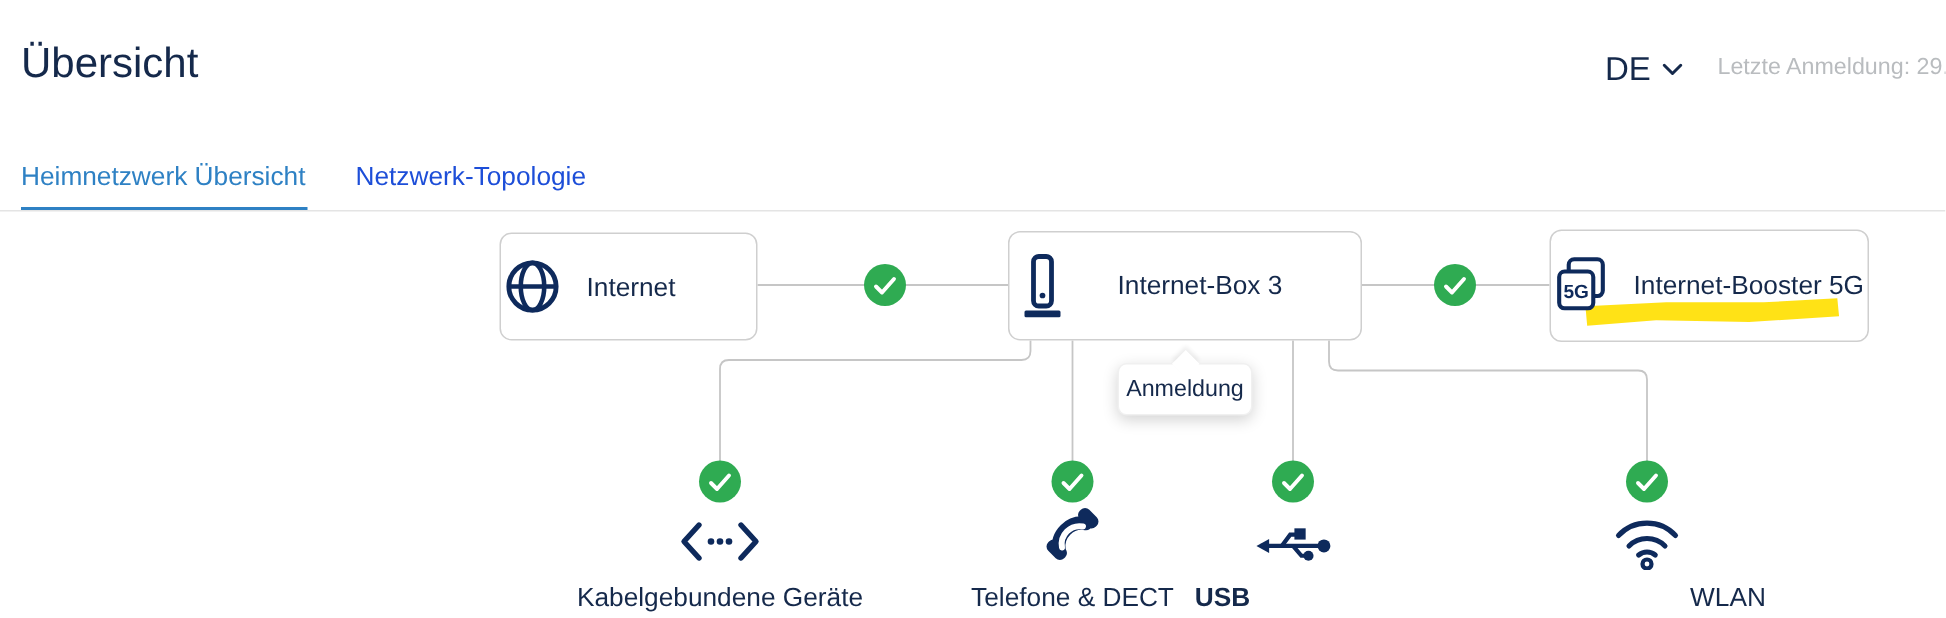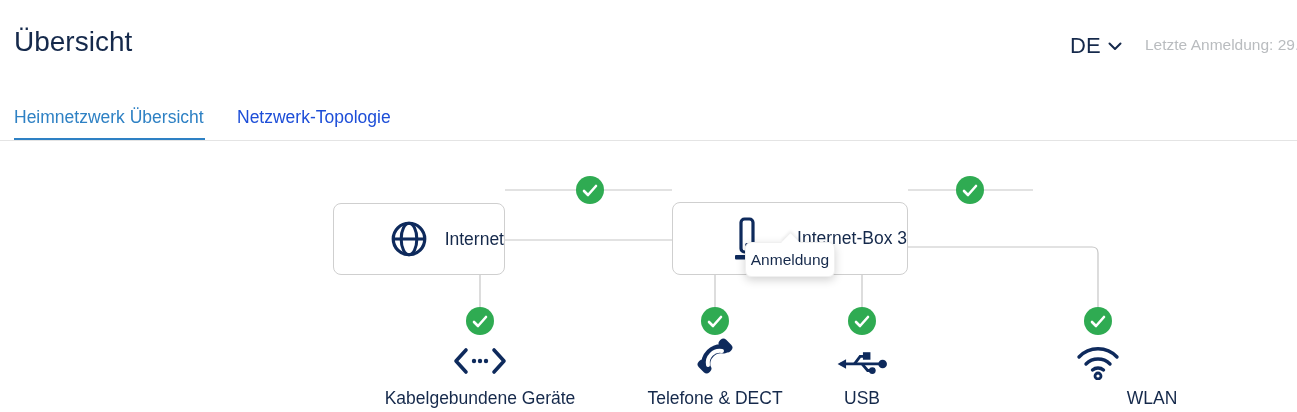--- a/index.html
+++ b/index.html
@@ -15,21 +15,21 @@
 
   .tab { position:absolute; top:107px; font-size:17.5px; cursor:pointer; white-space:nowrap;text-align:right; }
   .tab-active { left:14px; color:#2e81c4; }
   .tab-underline { position:absolute; left:14px; top:138px; width:191px; height:2px; background:#2e81c4; }
   .tab-inactive { left:237px; color:#1d4ed8; }
   .tabs-divider { position:absolute; left:0; top:140px; width:1297px; height:1px; background:#e4e4e4; }
 
   svg.overlay { position:absolute; left:0; top:0; pointer-events:none; }
 
   .node { position:absolute; background:#fff; border:1px solid #cfcfcf; border-radius:8px;
-          display:flex; align-items:center; justify-content:flex-end; gap:15px; cursor:pointer;margin-top:48px; }
+          display:flex; align-items:center; justify-content:flex-start; gap:15px; cursor:pointer; }
   .node-internet { left:333px; top:155px; width:172px; height:72px; }
   .node-box3     { left:672px; top:154px; width:236px; height:73px;gap:28px; }
   .node-booster  { left:1033px; top:153px; width:213px; height:75px; }
   .node-label { font-size:17.5px; color:#15294b; position:relative; z-index:2; }
   .node .icon { position:relative; z-index:2; display:flex; align-items:center; }
 
   .highlight { position:absolute; left:22px; top:45px; width:170px; height:18px; z-index:1;
                transform:rotate(-0.8deg); }
 
   .check { position:absolute; width:28px; height:28px; border-radius:50%; background:#2fab52;
@@ -101,20 +101,35 @@
     <span class="icon">
       <svg width="44" height="46" viewBox="0 0 44 46">
         <rect x="16" y="3" width="12" height="33" rx="3.5" fill="none" stroke="#0e2a5c" stroke-width="3.2"></rect>
         <circle cx="22" cy="29" r="1.9" fill="#0e2a5c"></circle>
         <rect x="10" y="39" width="24" height="4.5" rx="1" fill="#0e2a5c"></rect>
       </svg>
     </span>
     <span class="node-label">Internet-Box 3</span>
   </div>
 
+  <div class="node node-booster">
+    <span class="highlight">
+      <svg width="170" height="18" viewBox="0 0 170 18" preserveAspectRatio="none">
+        <polygon points="1,4 55,2 120,3 169,1 170,13 110,16 48,14 2,17" fill="#ffe10c" opacity="0.96"></polygon>
+      </svg>
+    </span>
+    <span class="icon">
+      <svg width="40" height="44" viewBox="0 0 44 48">
+        <rect x="13" y="4" width="25" height="27" rx="4" fill="#ffffff" stroke="#0e2a5c" stroke-width="3"></rect>
+        <rect x="6" y="13" width="25" height="27" rx="4" fill="#ffffff" stroke="#0e2a5c" stroke-width="3"></rect>
+        <text x="18.5" y="32.5" text-anchor="middle" font-family="Liberation Sans, sans-serif" font-size="14" font-weight="bold" fill="#0e2a5c">5G</text>
+      </svg>
+    </span>
+    <span class="node-label">Internet-Booster 5G</span>
+  </div>
 
   <div class="check chk-1">
     <svg width="16" height="13" viewBox="0 0 16 13">
         <polyline points="2,7 6,11 14,2" fill="none" stroke="#fff" stroke-width="2.6" stroke-linecap="round" stroke-linejoin="round"></polyline>
       </svg>
   </div>
   <div class="check chk-2">
     <svg width="16" height="13" viewBox="0 0 16 13">
         <polyline points="2,7 6,11 14,2" fill="none" stroke="#fff" stroke-width="2.6" stroke-linecap="round" stroke-linejoin="round"></polyline>
       </svg>
@@ -181,16 +196,16 @@
     <svg width="48" height="40" viewBox="0 0 48 40">
       <path d="M5 17 A 26 26 0 0 1 43 17" fill="none" stroke="#0e2a5c" stroke-width="3.4" stroke-linecap="round"></path>
       <path d="M12 24 A 17 17 0 0 1 36 24" fill="none" stroke="#0e2a5c" stroke-width="3.4" stroke-linecap="round"></path>
       <path d="M18.5 30 A 8.5 8.5 0 0 1 29.5 30" fill="none" stroke="#0e2a5c" stroke-width="3.4" stroke-linecap="round"></path>
       <circle cx="24" cy="36" r="3" fill="none" stroke="#0e2a5c" stroke-width="2.8"></circle>
     </svg>
   </div>
 
   <div class="service-label" style="left:480px;text-align:center;">Kabelgebundene Geräte</div>
   <div class="service-label" style="left:715px;">Telefone &amp; DECT</div>
-  <div class="service-label" style="left:862px;">USB</div>
+  <div class="service-label" style="left:815px;font-weight:bold;">USB</div>
   <div class="service-label" style="left:1152px;">WLAN</div>
 
 </div>
 
 </body></html>

